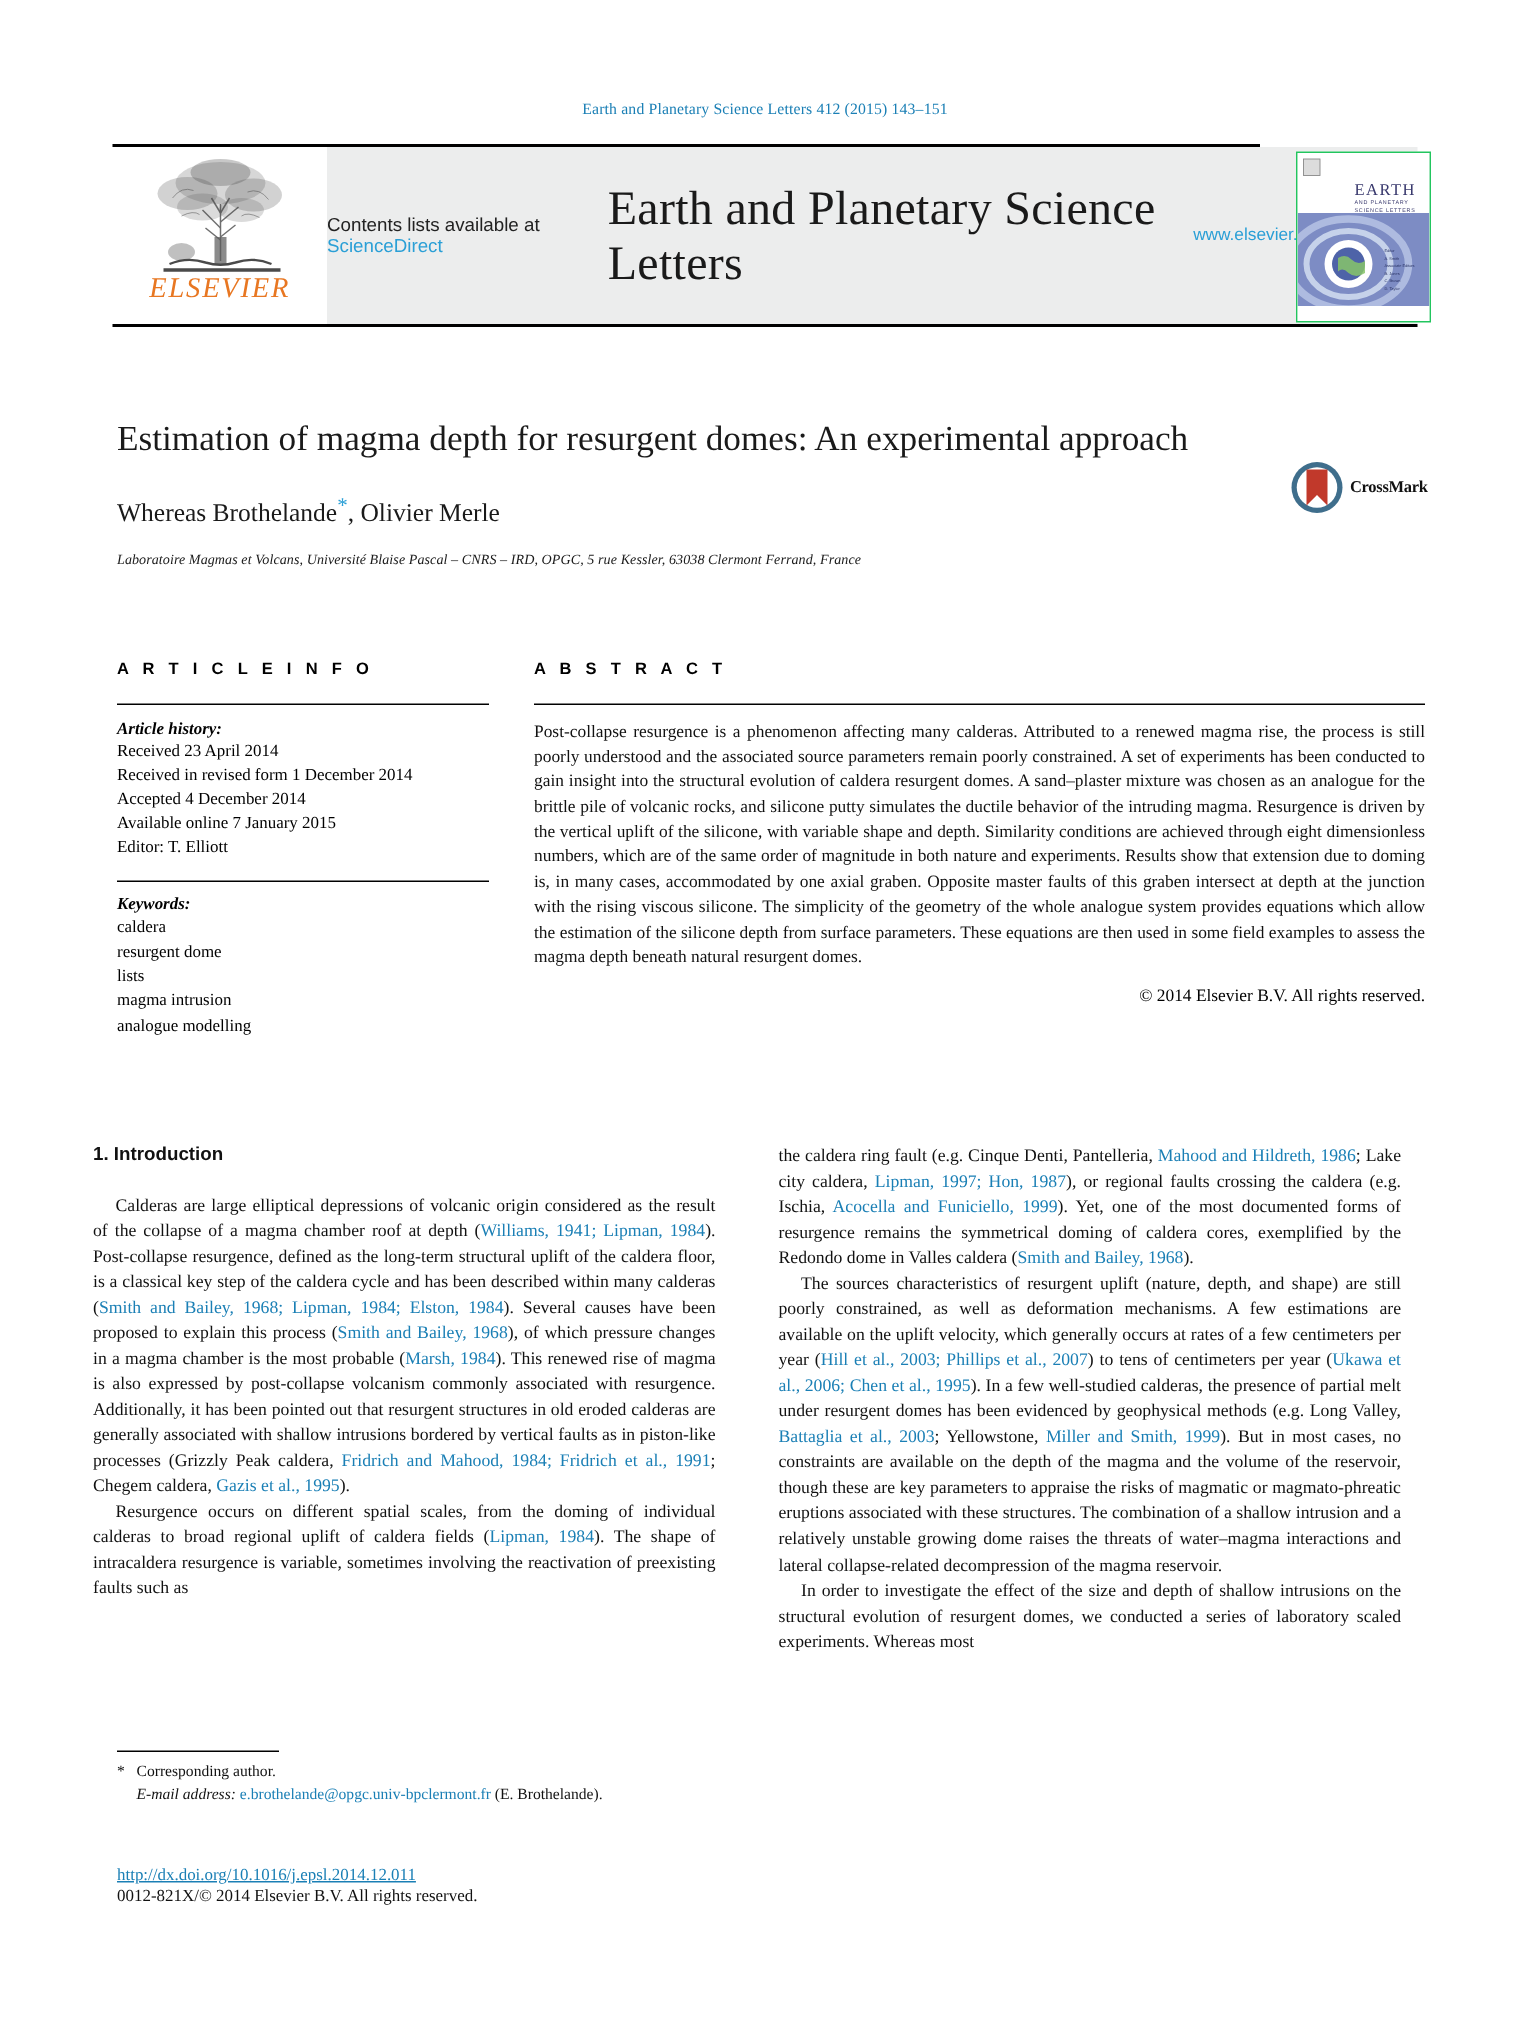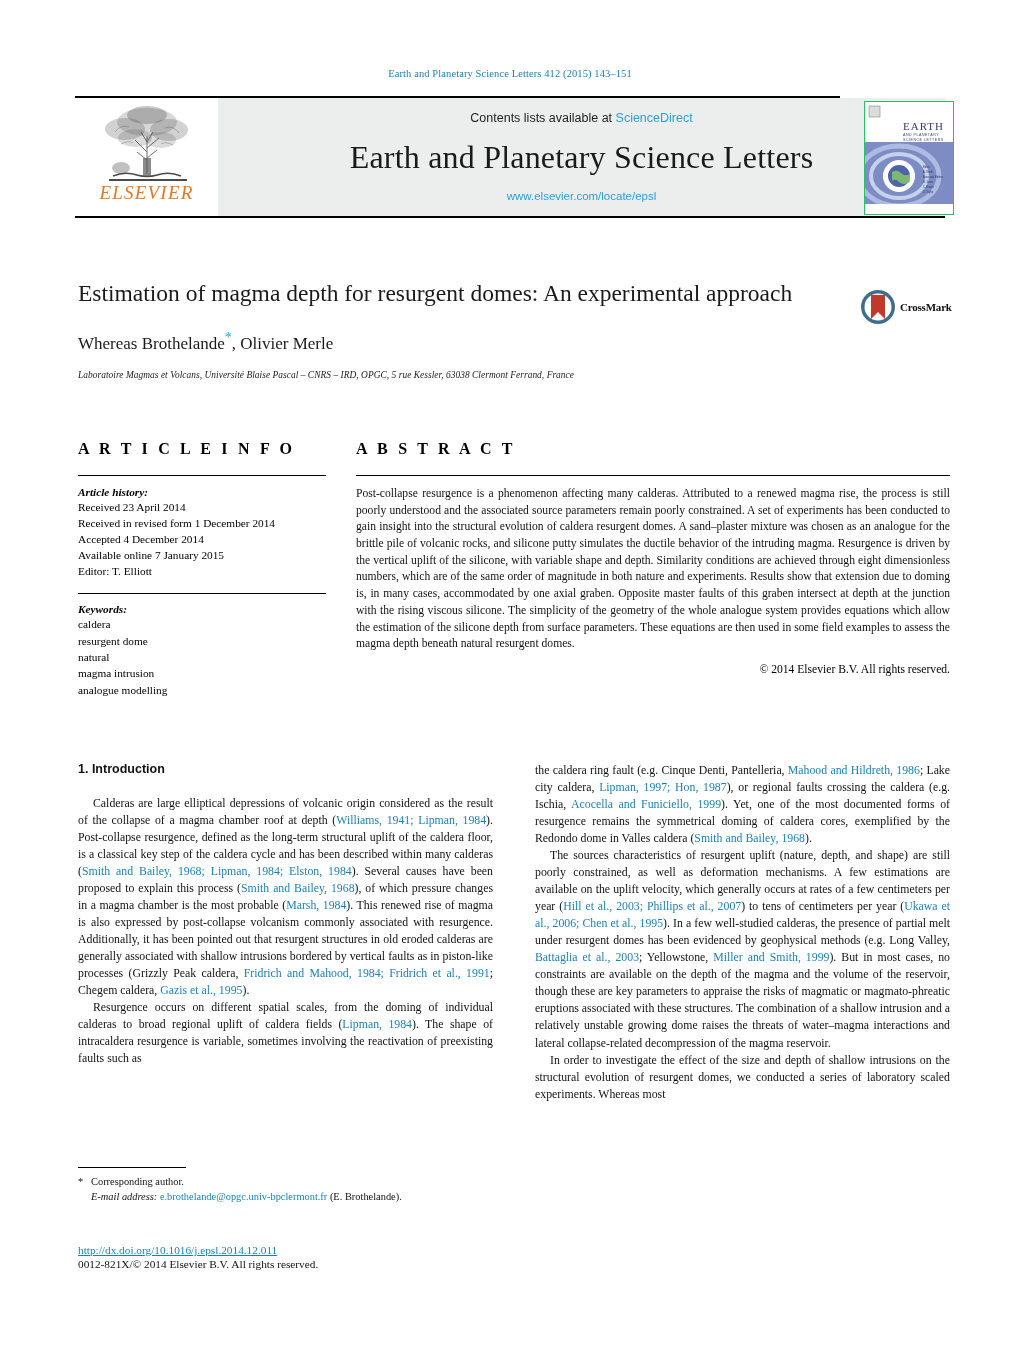--- a/index.html
+++ b/index.html
@@ -78,21 +78,21 @@
     letter-spacing: 1.2px;
     color: #E87722;
     font-weight: 400;
     line-height: 1;
     margin-top: -3px;
   }
   .masthead-center {
     flex: 1 1 auto;
     background: #eceded;
     display: flex;
-    flex-direction: column;
+    flex-direction: row;
     align-items: center;
     justify-content: space-between;
     padding: 13px 0 14px 0;
     margin-right: 0px;
   }
   .contents-line {
     font-family: "Liberation Sans", sans-serif;
     font-size: 12.5px;
     color: #222;
   }
@@ -150,21 +150,21 @@
   .affiliation {
     font-family: "Liberation Serif", serif;
     font-style: italic;
     font-size: 9.4px;
     margin-top: 16px;
     color: #1a1a1a;
     letter-spacing: 0.05px;
   }
   .crossmark {
     position: absolute;
-    top: 287px;
+    top: 305px;
     right: 68px;
     width: 92px;
     height: 40px;
     display: flex;
     align-items: center;
     gap: 4px;
   }
   .crossmark-label {
     font-family: "Liberation Serif", serif;
     font-weight: bold;
@@ -183,23 +183,23 @@
     gap: 30px;
   }
   .col-info {
     width: 248px;
     flex: 0 0 248px;
   }
   .col-abs {
     flex: 1 1 auto;
   }
   .sec-head {
-    font-family: Liberation Serif, serif;
+    font-family: Liberation Sans, sans-serif;
     font-weight: bold;
-    font-size: 16px;
+    font-size: 11px;
     letter-spacing: 3.2px;
     color: #000;
   }
   .hr-thick {
     border-top: 1.8px solid #000;
     margin-top: 17px;
     margin-bottom: 10px;
   }
   .hr-thick-2 {
     border-top: 1.8px solid #000;
@@ -229,21 +229,21 @@
   .copyright {
     font-size: 11.6px;
     text-align: right;
     margin-top: 10px;
   }
 
   
   .body-cols {
     position: absolute;
     top: 762px;
-    left: 78px;
+    left: 62px;
     width: 872px;
     display: flex;
     gap: 42px;
   }
   .bcol {
     width: 415px;
     flex: 0 0 415px;
   }
   h2.secnum {
     font-family: "Liberation Sans", sans-serif;
@@ -416,21 +416,21 @@
       <div class="info-subhead">Article history:</div>
       <div class="info-line">Received 23 April 2014</div>
       <div class="info-line">Received in revised form 1 December 2014</div>
       <div class="info-line">Accepted 4 December 2014</div>
       <div class="info-line">Available online 7 January 2015</div>
       <div class="info-line">Editor: T. Elliott</div>
       <div class="hr-thick-2"></div>
       <div class="info-subhead">Keywords:</div>
       <div class="kw-line">caldera</div>
       <div class="kw-line">resurgent dome</div>
-      <div class="kw-line">natural</div>
+      <div class="kw-line">lists</div>
       <div class="kw-line">magma intrusion</div>
       <div class="kw-line">analogue modelling</div>
     </div>
 
     <div class="col-abs">
       <div class="sec-head">A B S T R A C T</div>
       <div class="hr-thick"></div>
       <div class="abstract-text">Post-collapse resurgence is a phenomenon affecting many calderas. Attributed to a renewed magma rise, the process is still poorly understood and the associated source parameters remain poorly constrained. A set of experiments has been conducted to gain insight into the structural evolution of caldera resurgent domes. A sand–plaster mixture was chosen as an analogue for the brittle pile of volcanic rocks, and silicone putty simulates the ductile behavior of the intruding magma. Resurgence is driven by the vertical uplift of the silicone, with variable shape and depth. Similarity conditions are achieved through eight dimensionless numbers, which are of the same order of magnitude in both nature and experiments. Results show that extension due to doming is, in many cases, accommodated by one axial graben. Opposite master faults of this graben intersect at depth at the junction with the rising viscous silicone. The simplicity of the geometry of the whole analogue system provides equations which allow the estimation of the silicone depth from surface parameters. These equations are then used in some field examples to assess the magma depth beneath natural resurgent domes.</div>
       <div class="copyright">© 2014 Elsevier B.V. All rights reserved.</div>
     </div>

